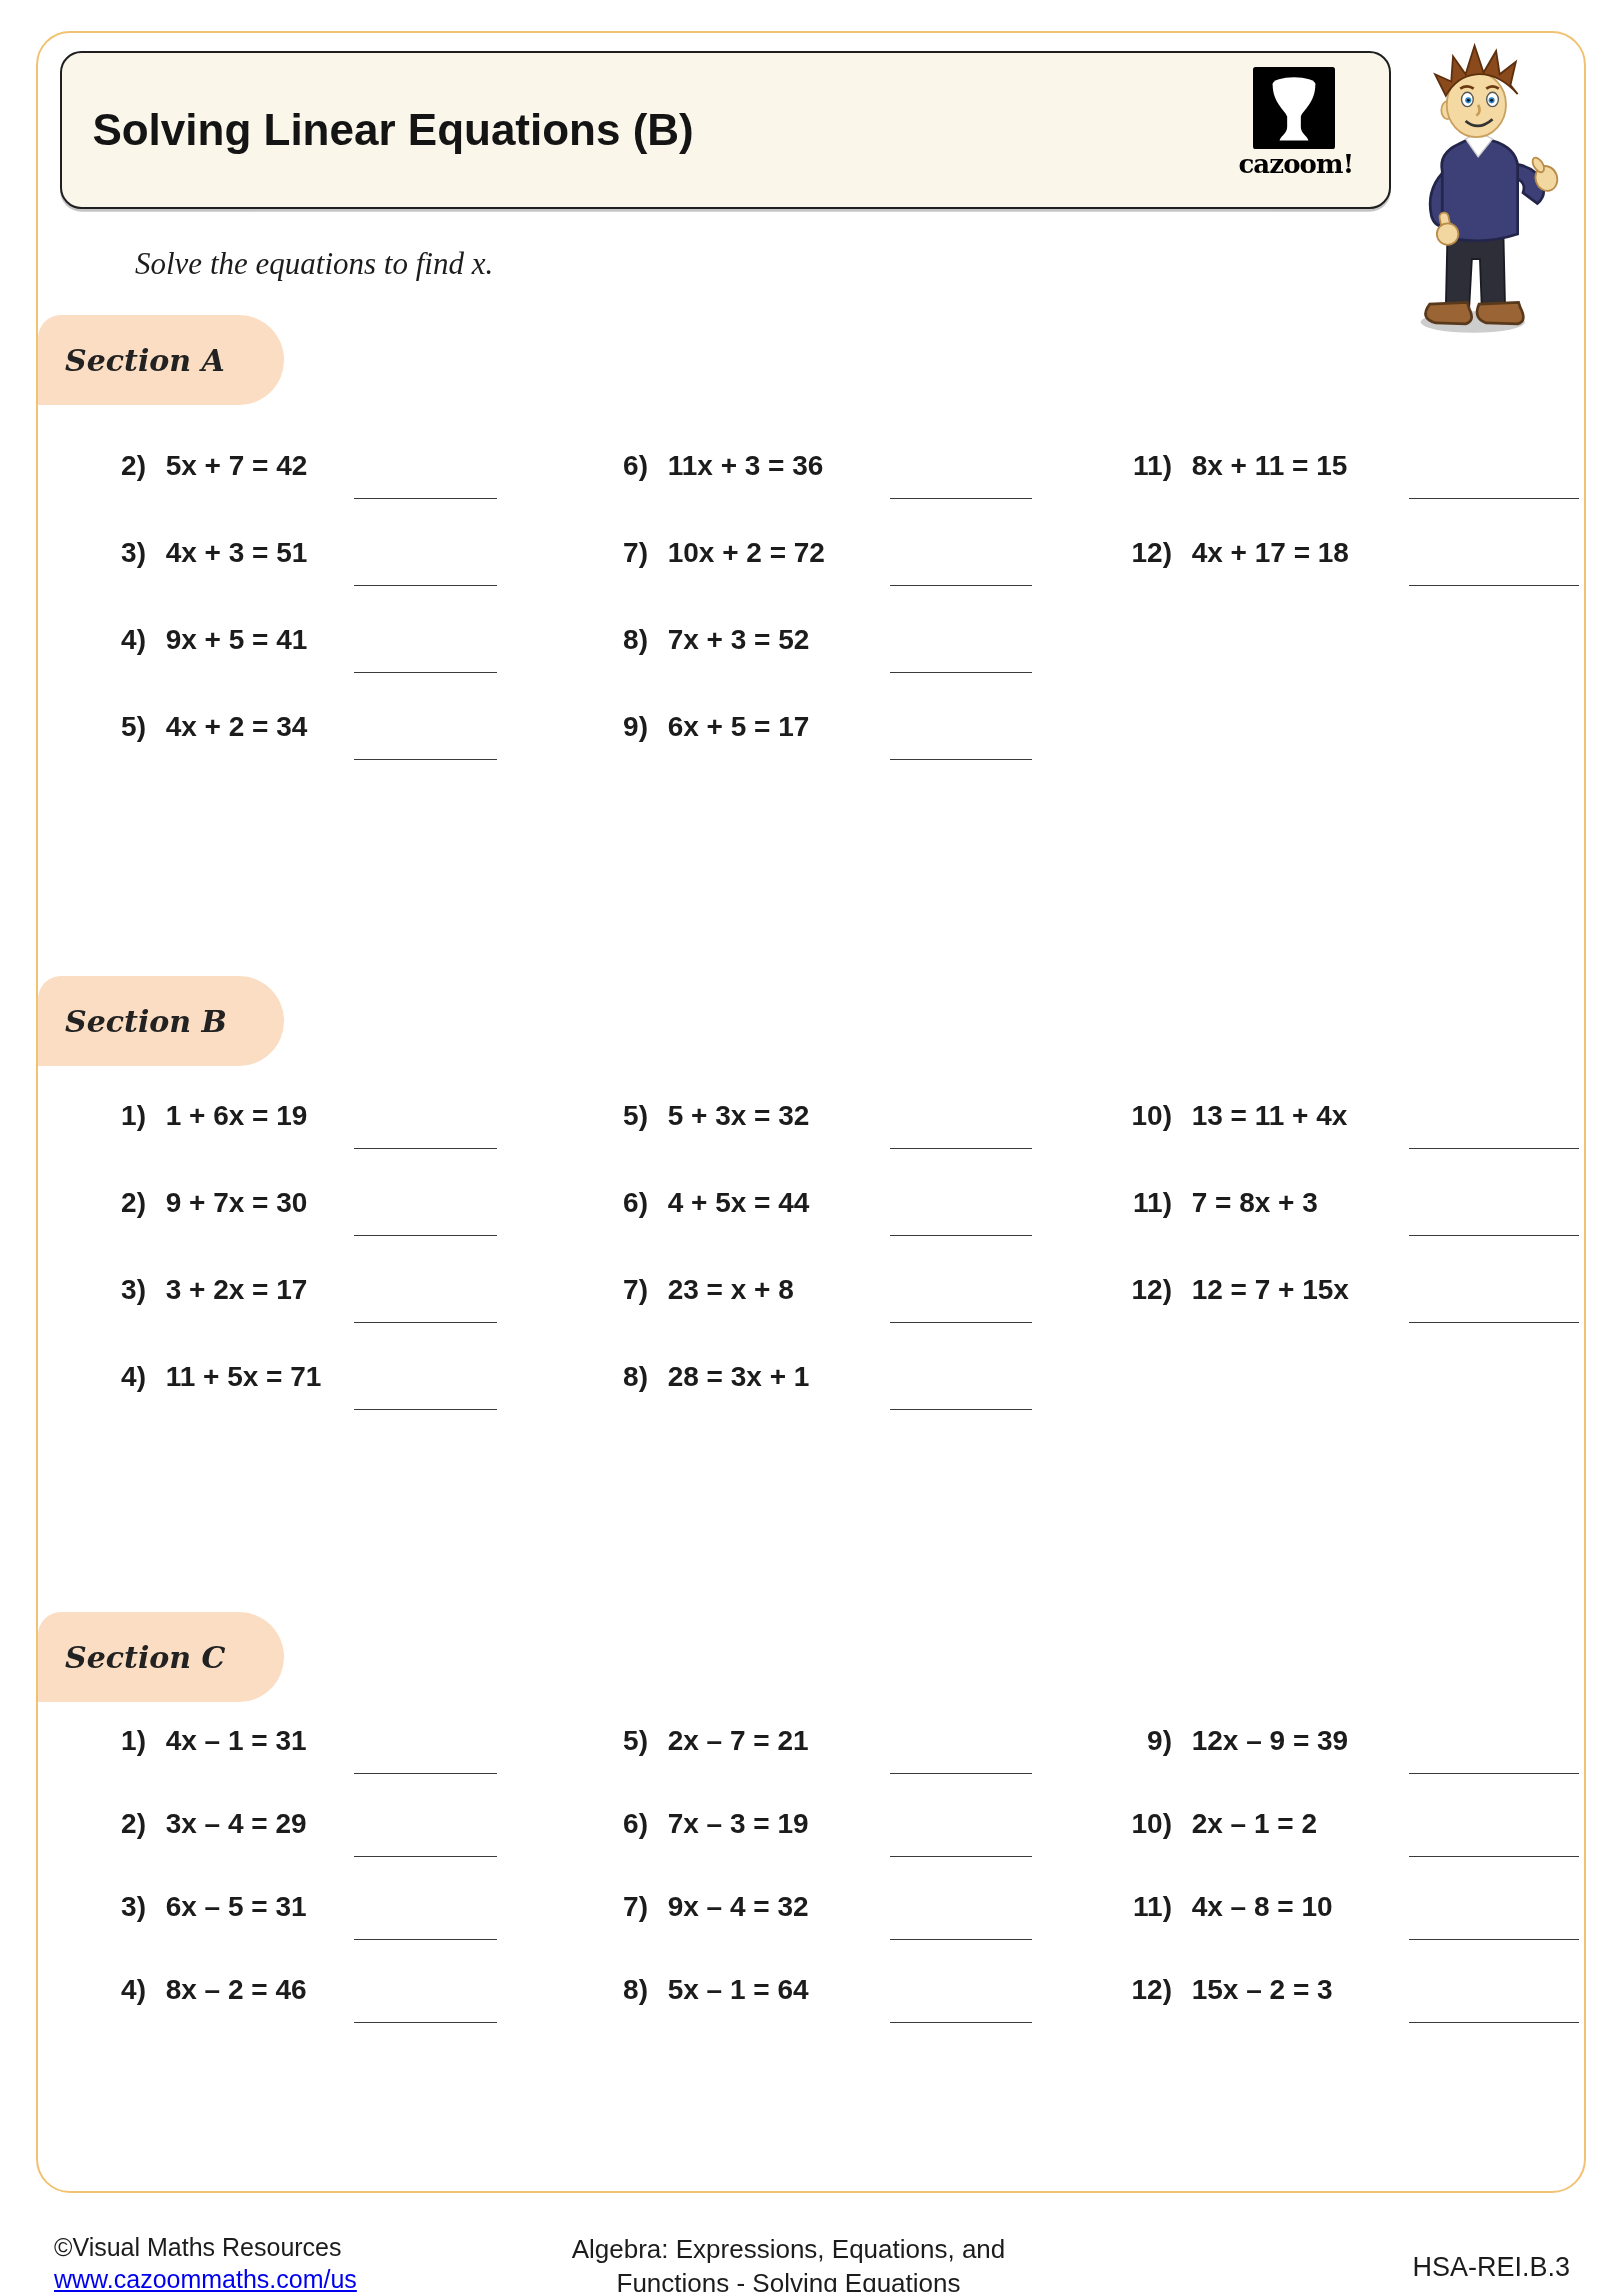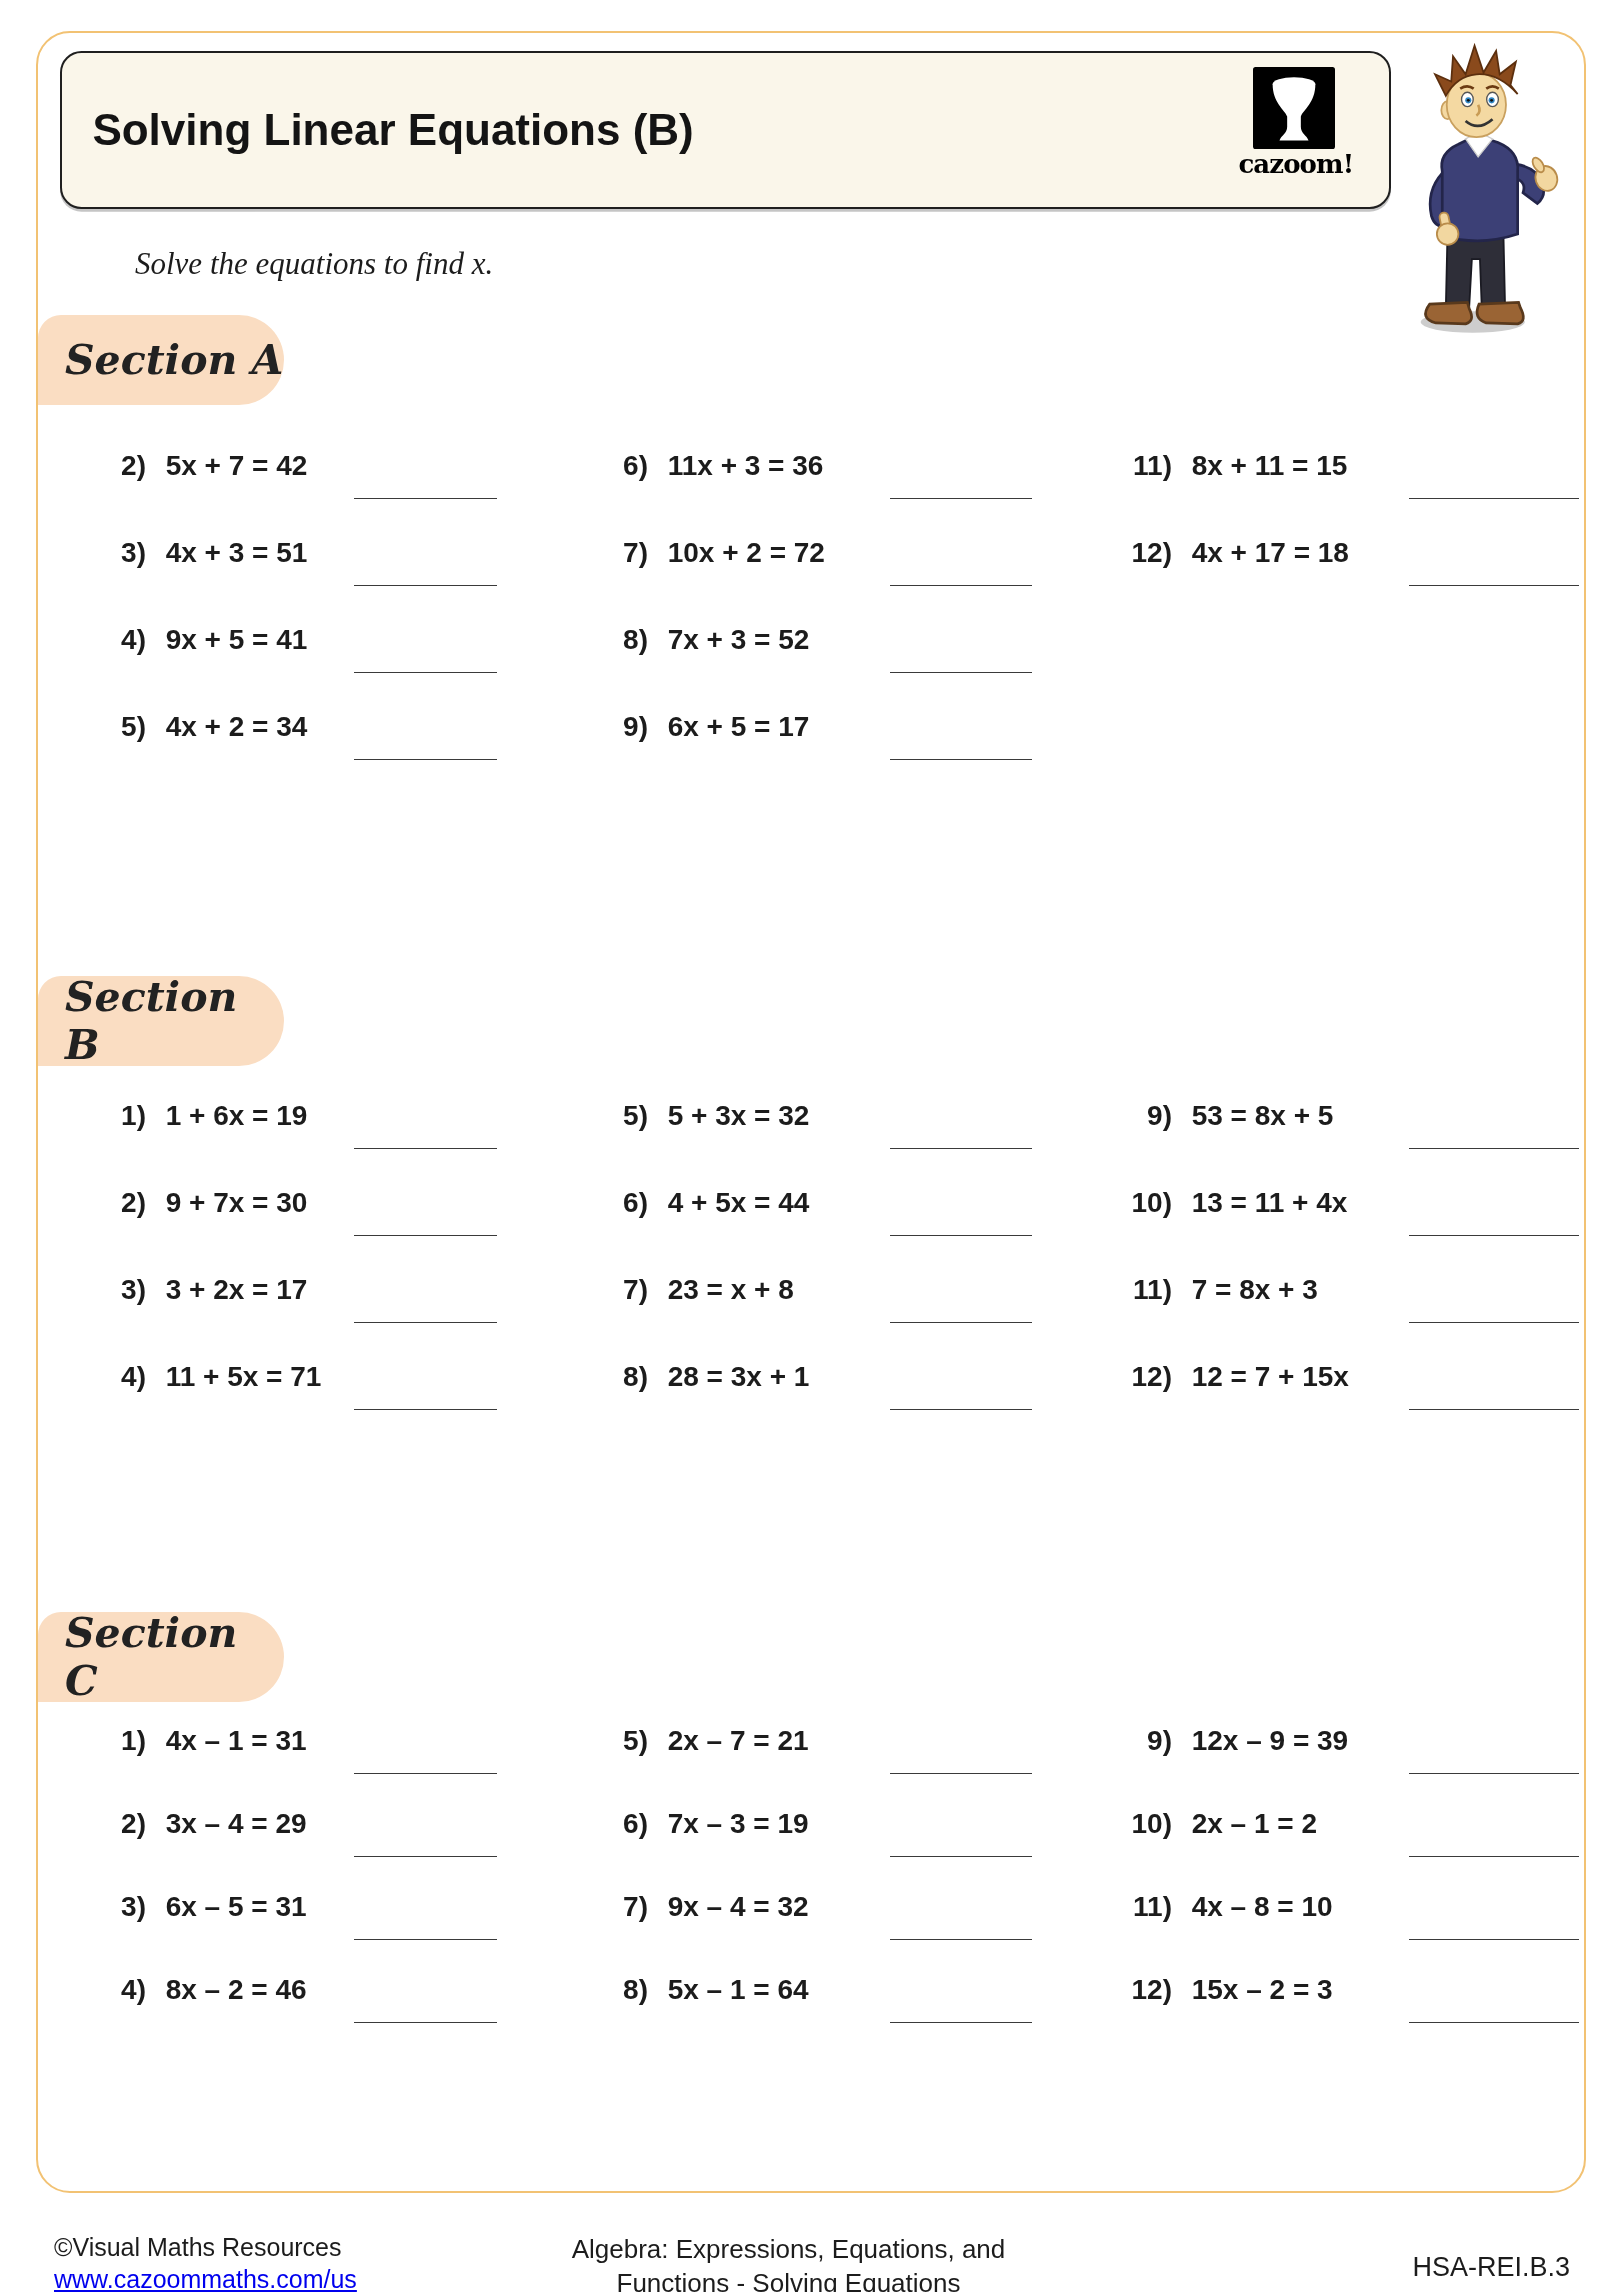--- a/index.html
+++ b/index.html
@@ -19,21 +19,21 @@
   
   .mascot{position:absolute;left:1345px;top:5.4px;width:193px;height:297px;}
   
   .instruction{position:absolute;left:97px;top:213px;margin:0;
                font-family:Liberation Serif, serif;font-style:italic;font-size:31px;color:#1c1c1c;}
   
   .tab{position:absolute;left:0;width:246px;height:90px;background:#FADDC2;
        border-radius:23px 45px 45px 0;display:flex;align-items:center;padding-left:27px;
        box-sizing:border-box;}
   .tab span{font-family:"DejaVu Serif",serif;font-style:italic;font-weight:bold;
-            font-size:41px;color:#222;}
+            font-size:30px;color:#222;}
   .tab-a{top:282px;} .tab-b{top:943px;} .tab-c{top:1579px;}
   
   .grid{position:absolute;left:63px;width:1469px;display:grid;
         grid-template-columns:502px 524px 1fr;grid-auto-flow:column;}
   .grid-a{top:416px;grid-template-rows:repeat(4,87px);}
   .grid-b{top:1066px;grid-template-rows:repeat(4,87px);}
   .grid-c{top:1691px;grid-template-rows:repeat(4,83px);}
   .cell{position:relative;font-weight:bold;font-size:28px;line-height:34px;color:#1c1c1c;}
   .num{display:inline-block;width:45px;text-align:right;margin-right:19.7px;}
   .ans-line{position:absolute;top:49px;height:0;border-bottom:1.8px solid #3a3a3a;}
@@ -189,24 +189,20 @@
   <div class="cell">
     <span class="num">7)</span><span class="eq">23 = x + 8</span>
     <div class="ans-line"></div>
   </div>
 
   <div class="cell">
     <span class="num">8)</span><span class="eq">28 = 3x + 1</span>
     <div class="ans-line"></div>
   </div>
 
-  <div class="cell">
-    <span class="num">9)</span><span class="eq">53 = 8x + 5</span>
-    <div class="ans-line"></div>
-  </div>
 
   <div class="cell">
     <span class="num">10)</span><span class="eq">13 = 11 + 4x</span>
     <div class="ans-line"></div>
   </div>
 
   <div class="cell">
     <span class="num">11)</span><span class="eq">7 = 8x + 3</span>
     <div class="ans-line"></div>
   </div>

